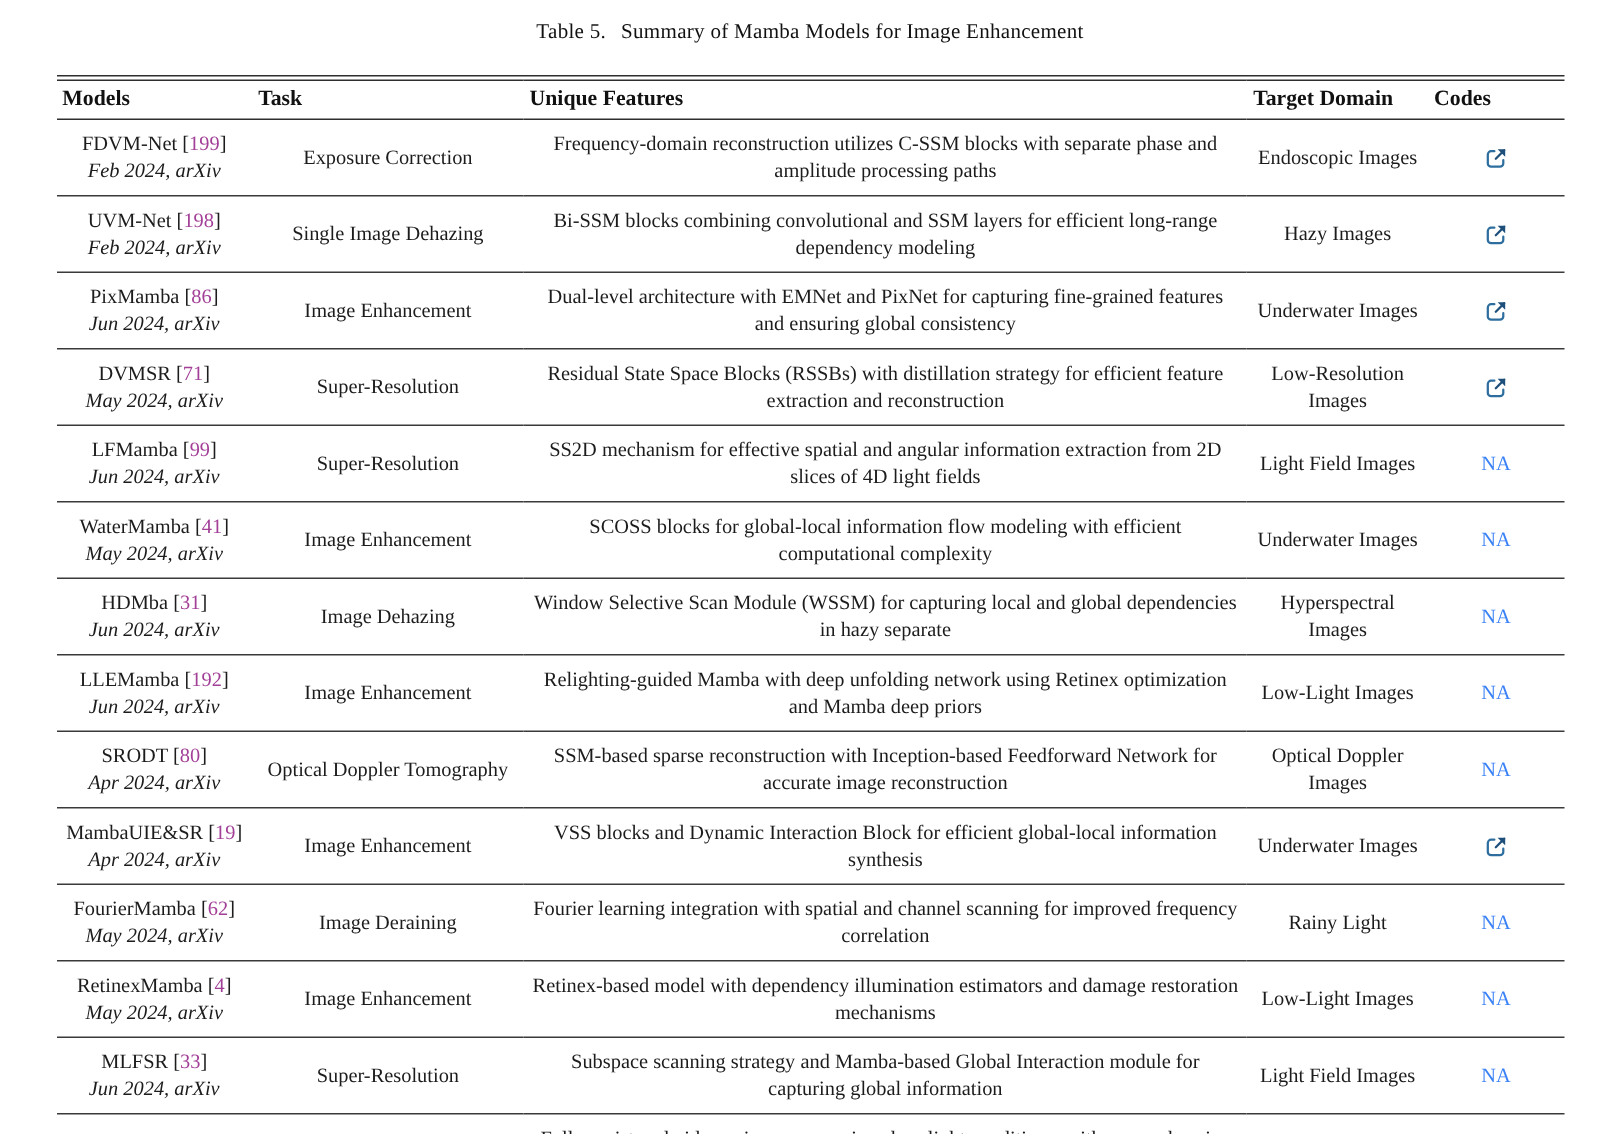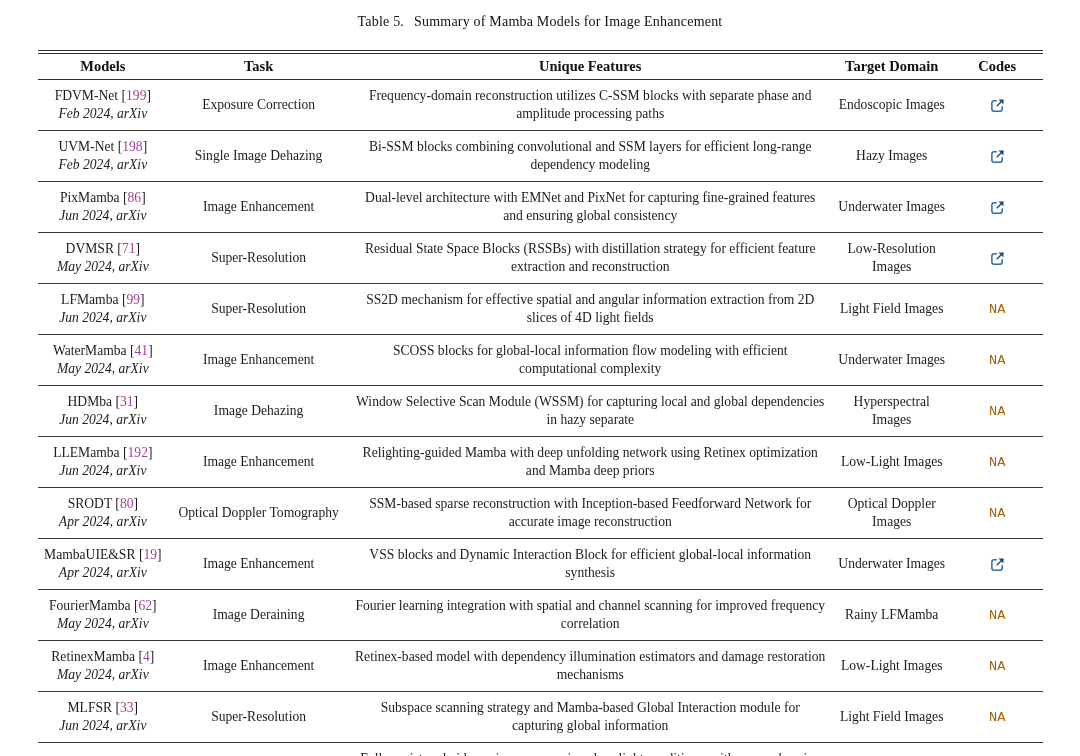--- a/index.html
+++ b/index.html
@@ -41,21 +41,21 @@
   col.c-model   { width: 13%; }
   col.c-task    { width: 18%; }
   col.c-feat    { width: 48%; }
   col.c-domain  { width: 12%; }
   col.c-code    { width: 9%;  }
   thead th {
     font-size: 14.5px;
     font-weight: bold;
     padding: 4px 4px;
     border-bottom: 1px solid #2e2e2e;
-    text-align: center;
+    text-align: left;
     color: #111;
   }
   tbody td {
     font-size: 13.6px;
     text-align: center;
     vertical-align: middle;
     padding: 3px 6px;
     height: 44px;
     border-bottom: 1px solid #3a3a3a;
     line-height: 1.32;
@@ -68,21 +68,21 @@
     cursor: pointer;
   }
   .model-date { color: #1c1c1c; font-style: italic; }
   .link-icon {
     display: inline-block;
     width: 15px;
     height: 15px;
     vertical-align: middle;
     cursor: pointer;
   }
-  .na-label { color: #a16207; font-family: Liberation Mono, monospace; }
+  .na-label { color: #3b82f6; }
 </style>
 </head>
 <body>
 
 <div class="page">
 
   <div class="caption">
     <span class="cap-label">Table 5.</span><span>Summary of Mamba Models for Image Enhancement</span>
   </div>
 
@@ -298,21 +298,21 @@
   <tr>
     <td>
       <div class="model-line">
         <span>FourierMamba </span>
         <span>[</span><span class="ref">62</span><span>]</span>
       </div>
       <div class="model-date">May 2024, arXiv</div>
     </td>
     <td>Image Deraining</td>
     <td>Fourier learning integration with spatial and channel scanning for improved frequency correlation</td>
-    <td>Rainy LFMamba</td>
+    <td>Rainy Light</td>
     <td>
       <span class="na-label">NA</span>
       
     </td>
   </tr>
 
   <tr>
     <td>
       <div class="model-line">
         <span>RetinexMamba </span>

